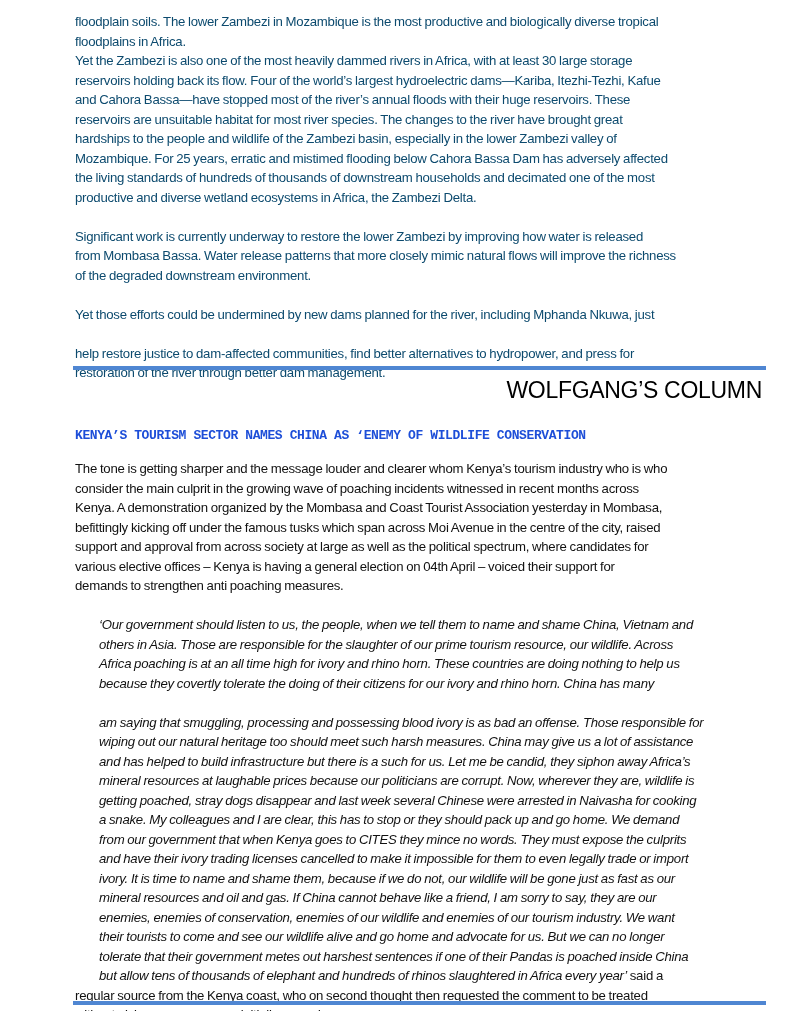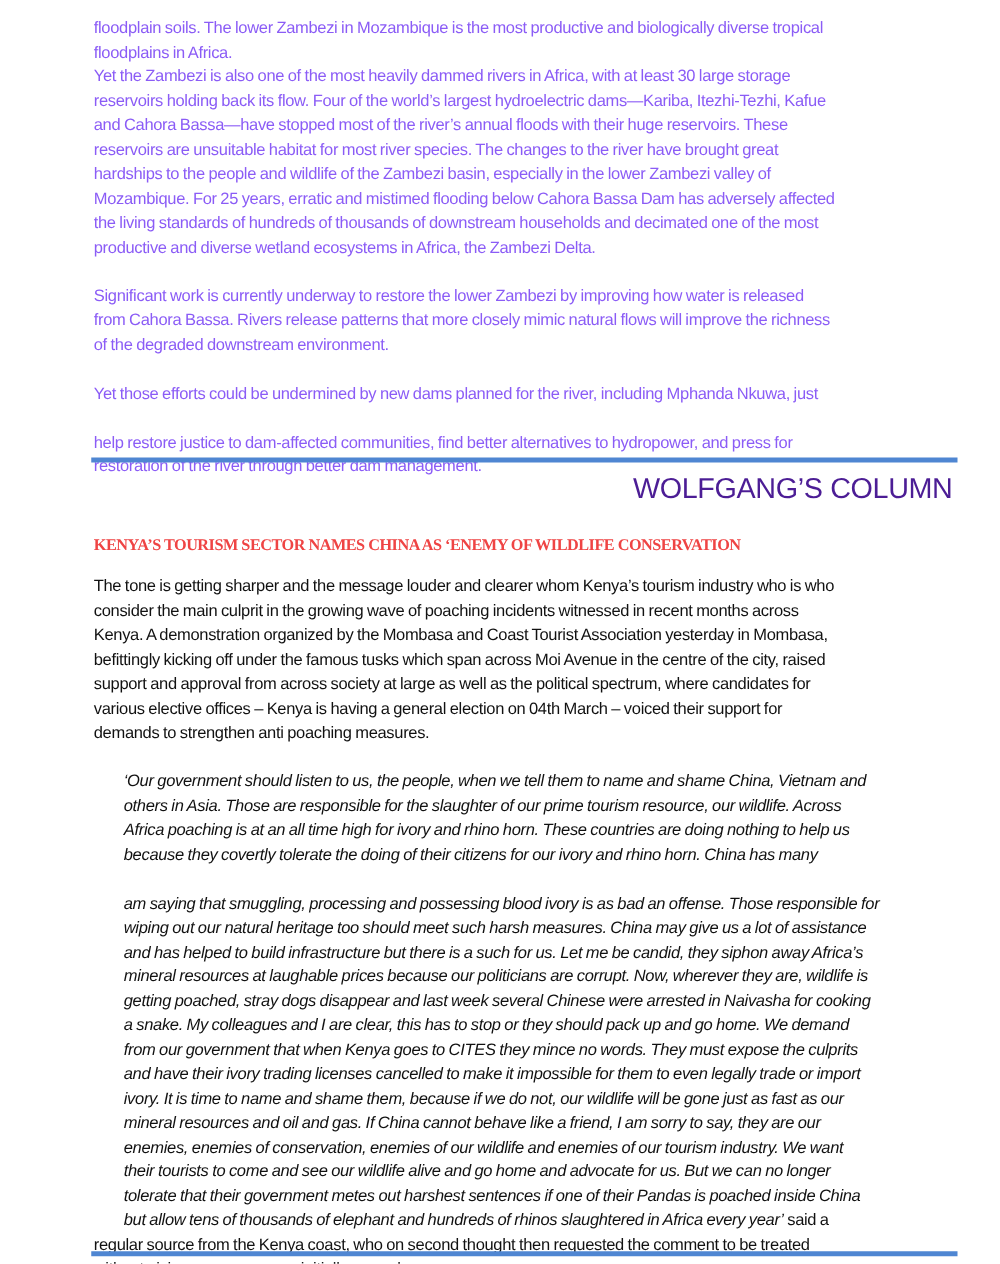--- a/index.html
+++ b/index.html
@@ -6,36 +6,36 @@
   body { width: 800px; height: 1011px; position: relative; overflow: hidden; }
   .page { position: absolute; left: 75px; top: 12px; width: 692px; }
   .para {
     font-family: "Liberation Sans", sans-serif;
     font-size: 13.2px;
     line-height: 19.5px;
     margin: 0;
     letter-spacing: -0.25px;
     word-spacing: -0.5px;
   }
-  .brown { color: #8b5cf6; }
+  .brown { color: #0c4a6e; }
   .dark { color: #111111; }
   .italic { font-style: italic; margin-left: 24px; }
   .gap { height: 19.5px; }
   .rule { position: absolute; left: 73px; width: 693px; height: 4px; background: #4f86d2; }
   .rule.top { top: 366px; }
   .rule.bottom { top: 1001px; }
   .column-title {
     position: absolute; top: 377px; right: 38px;
     font-family: "Liberation Sans", sans-serif;
-    font-size: 23px; color: #4c1d95; letter-spacing: -0.3px;
+    font-size: 23px; color: #000000; letter-spacing: -0.3px;
   }
   .headline {
     position: absolute; left: 75px; top: 428px;
-    font-family: Liberation Serif, serif;
-    font-size: 13px; font-weight: bold; color: #ef4444; letter-spacing: -0.4px;
+    font-family: Liberation Mono, monospace;
+    font-size: 13px; font-weight: bold; color: #1d4ed8; letter-spacing: -0.4px;
   }
   .section2 { position: absolute; left: 75px; top: 459px; width: 692px; }
 </style>
 </head>
 <body>
 
 <div class="page">
   <p class="para brown">
     <span>floodplain soils. The lower Zambezi in Mozambique is the most productive and biologically diverse tropical</span><br>
     <span>floodplains in Africa.</span><br>
@@ -44,21 +44,21 @@
     <span>and Cahora Bassa—have stopped most of the river’s annual floods with their huge reservoirs. These</span><br>
     <span>reservoirs are unsuitable habitat for most river species. The changes to the river have brought great</span><br>
     <span>hardships to the people and wildlife of the Zambezi basin, especially in the lower Zambezi valley of</span><br>
     <span>Mozambique. For 25 years, erratic and mistimed flooding below Cahora Bassa Dam has adversely affected</span><br>
     <span>the living standards of hundreds of thousands of downstream households and decimated one of the most</span><br>
     <span>productive and diverse wetland ecosystems in Africa, the Zambezi Delta.</span>
   </p>
   <div class="gap"></div>
   <p class="para brown">
     <span>Significant work is currently underway to restore the lower Zambezi by improving how water is released</span><br>
-    <span>from Cahora Bassa. Rivers release patterns that more closely mimic natural flows will improve the richness</span><br>
+    <span>from Mombasa Bassa. Water release patterns that more closely mimic natural flows will improve the richness</span><br>
     <span>of the degraded downstream environment.</span>
   </p>
   <div class="gap"></div>
   <p class="para brown">
     <span>Yet those efforts could be undermined by new dams planned for the river, including Mphanda Nkuwa, just</span><br>
     <br>
     <span>help restore justice to dam-affected communities, find better alternatives to hydropower, and press for</span><br>
     <span>restoration of the river through better dam management.</span>
   </p>
 </div>
@@ -69,21 +69,21 @@
 
 <div class="headline">KENYA’S TOURISM SECTOR NAMES CHINA AS ‘ENEMY OF WILDLIFE CONSERVATION</div>
 
 <div class="section2">
   <p class="para dark">
     <span>The tone is getting sharper and the message louder and clearer whom Kenya’s tourism industry who is who</span><br>
     <span>consider the main culprit in the growing wave of poaching incidents witnessed in recent months across</span><br>
     <span>Kenya.  A demonstration organized by the Mombasa and Coast Tourist Association yesterday in Mombasa,</span><br>
     <span>befittingly kicking off under the famous tusks which span across Moi Avenue in the centre of the city, raised</span><br>
     <span>support and approval from across society at large as well as the political spectrum, where candidates for</span><br>
-    <span>various elective offices – Kenya is having a general election on 04th March – voiced their support for</span><br>
+    <span>various elective offices – Kenya is having a general election on 04th April – voiced their support for</span><br>
     <span>demands to strengthen anti poaching measures.</span>
   </p>
   <div class="gap"></div>
   <p class="para dark">
     <span class="italic">‘Our government should listen to us, the people, when we tell them to name and shame China, Vietnam and</span><br>
     <span class="italic">others in Asia. Those are responsible for the slaughter of our prime tourism resource, our wildlife. Across</span><br>
     <span class="italic">Africa poaching is at an all time high for ivory and rhino horn. These countries are doing nothing to help us</span><br>
     <span class="italic">because they covertly tolerate the doing of their citizens for our ivory and rhino horn. China has many</span><br>
     <br>
     <span class="italic">am saying that smuggling, processing and possessing blood ivory is as bad an offense. Those responsible for</span><br>

